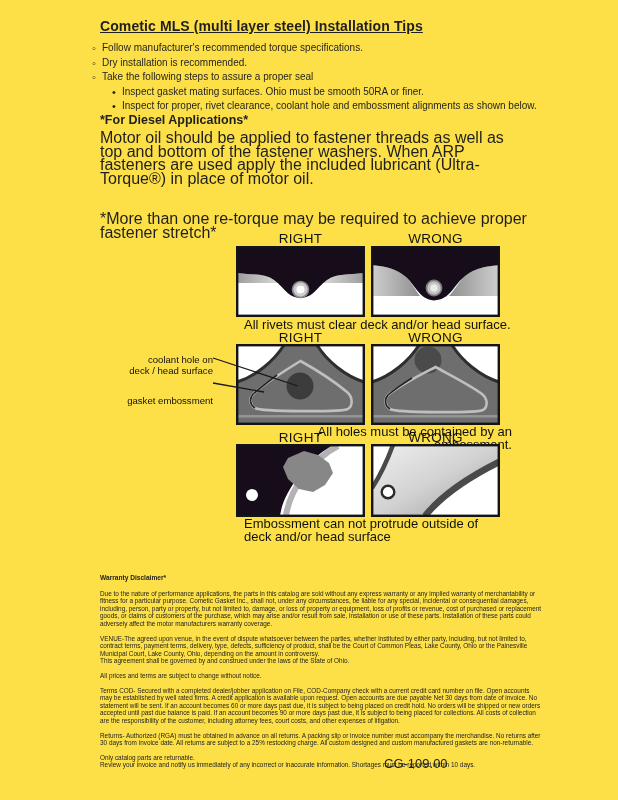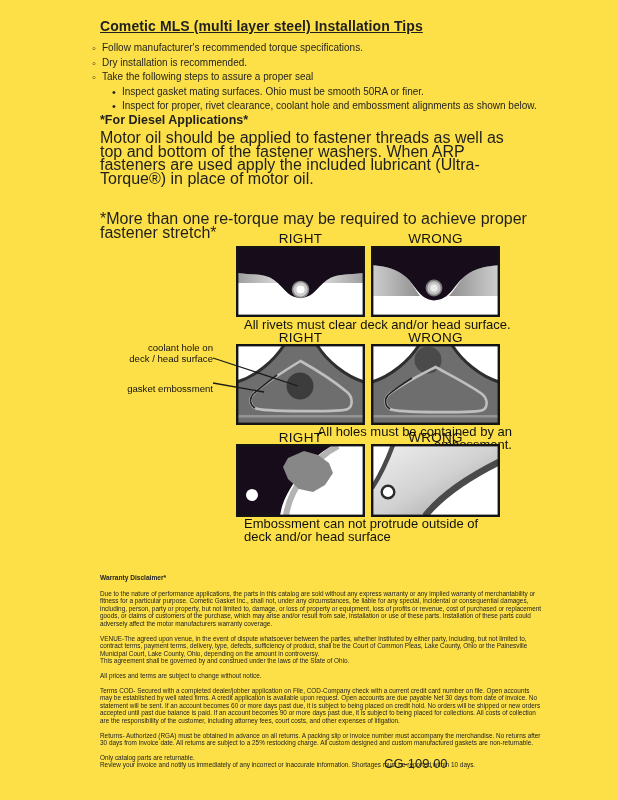--- a/index.html
+++ b/index.html
@@ -23,21 +23,21 @@
   .p3 { top:212px; }
 
   .rw-label { position:absolute; width:129px; text-align:center; font-size:13.5px;
               letter-spacing:.3px; color:#111; }
   .panel { position:absolute; width:129px; }
   .panel svg { display:block; width:100%; height:100%; }
 
   .caption { position:absolute; left:236px; width:268px; font-size:13px; font-weight:400;
              line-height:12.5px; color:#111;margin-left:8px; }
 
-  .callouts { position:absolute; left:88px; top:342px; width:125px; text-align:right;
+  .callouts { position:absolute; left:88px; top:354px; width:125px; text-align:right;
               font-size:9.6px; line-height:11px; color:#111; }
   .callouts .c2 { margin-top:19px; }
   .leader-overlay { position:absolute; left:210px; top:350px; width:100px; height:50px;
                     pointer-events:none; }
 
   .legal { position:absolute; left:100px; top:574px; width:442px; font-size:6.4px;
            line-height:7.6px; color:#222; }
   .legal h4 { font-size:6.6px; font-weight:bold; margin:0 0 8px 0; }
   .legal .grp { margin:0 0 7px 0; }
   .legal p { margin:0; }

